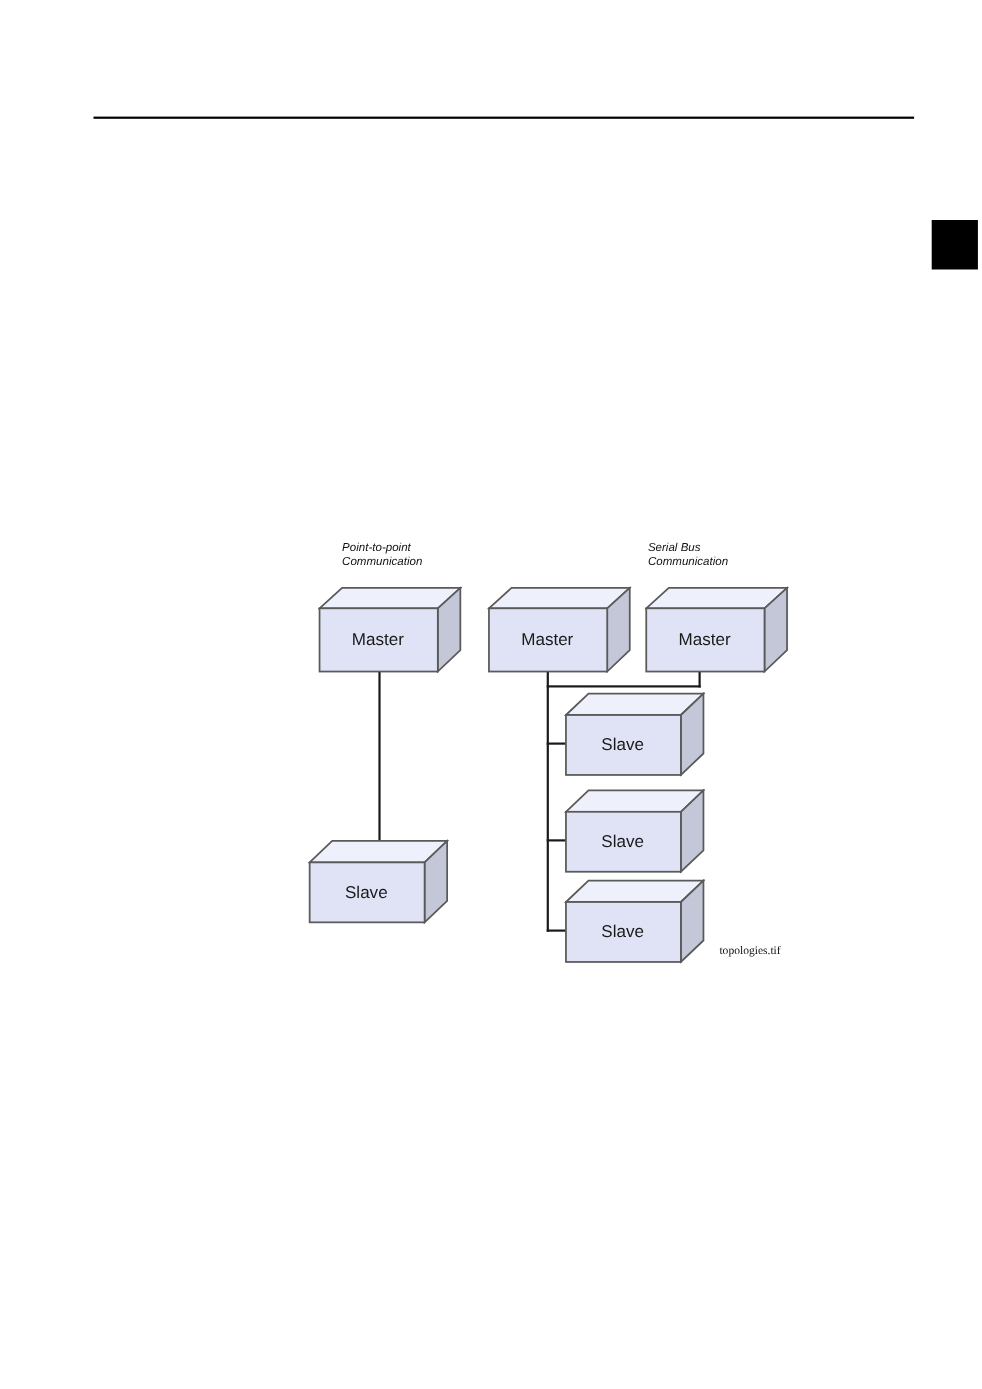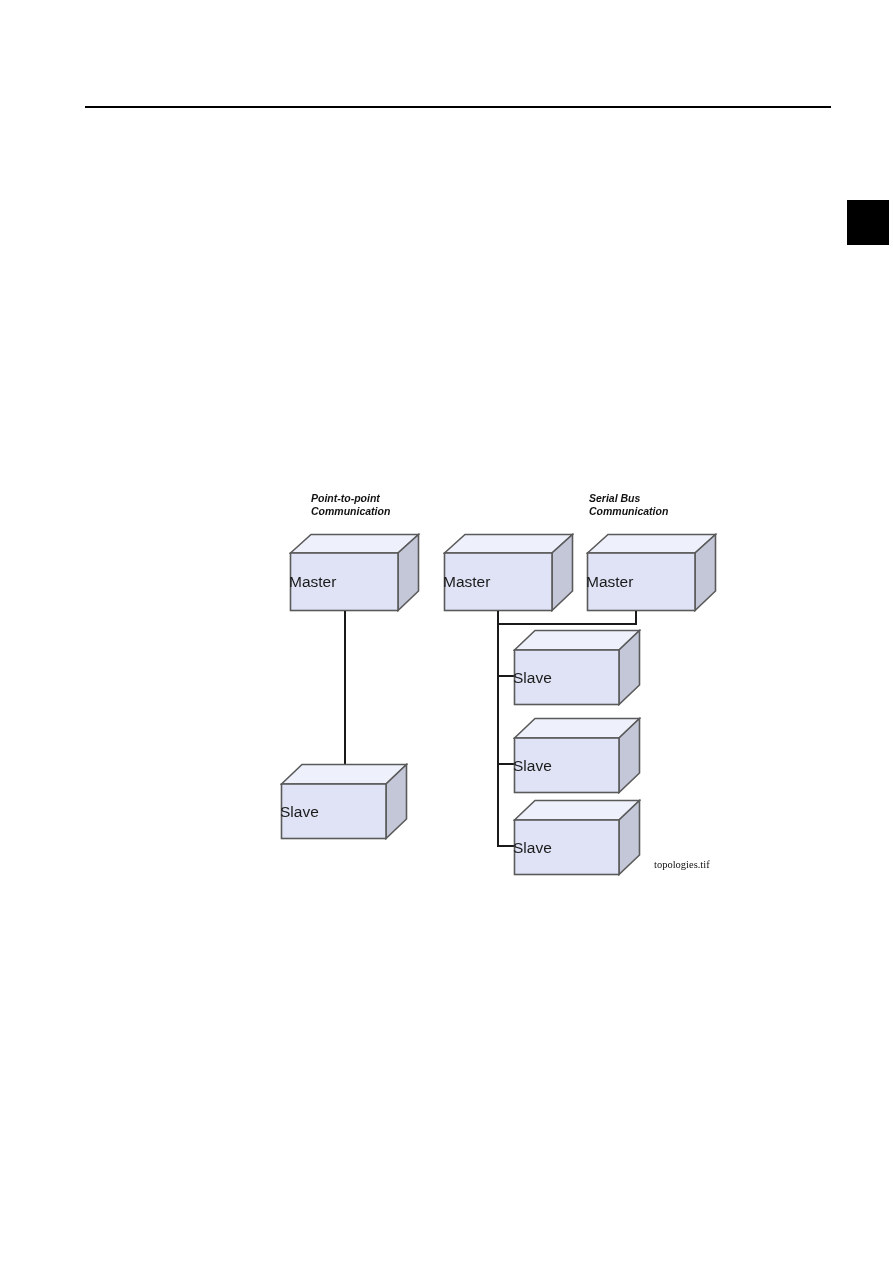--- a/index.html
+++ b/index.html
@@ -46,21 +46,21 @@
     top: 0;
     width: 893px;
     height: 1263px;
   }
 
   
   .section-label {
     position: absolute;
     font-family: "Liberation Sans", sans-serif;
     font-style: italic;
-    font-weight: 700;
+    font-weight: 400;
     font-size: 10.5px;
     line-height: 13px;
     color: #111111;
     white-space: pre-line;
     letter-spacing: 0px;
   }
   .section-label.p2p { left: 311px; top: 492px; }
   .section-label.bus { left: 548px; top: 492px; margin-left: 41px; }
 
   
@@ -79,21 +79,21 @@
     position: absolute;
   }
   .box3d .face-front {
     position: absolute;
     left: 0;
     box-sizing: border-box;
     background: linear-gradient(to bottom, #e7eaf8 0%, #dde2f4 55%, #d6dcf2 100%);
     border: 1.5px solid #5a5a5a;
     display: flex;
     align-items: center;
-    justify-content: flex-start;
+    justify-content: center;
   }
   .box3d .face-top {
     position: absolute;
     left: 0;
     top: 0;
     background: linear-gradient(to bottom, #f2f4fc 0%, #e6eaf7 100%);
     border: 1.5px solid #5a5a5a;
     box-sizing: border-box;
   }
   .box3d .box-label {

